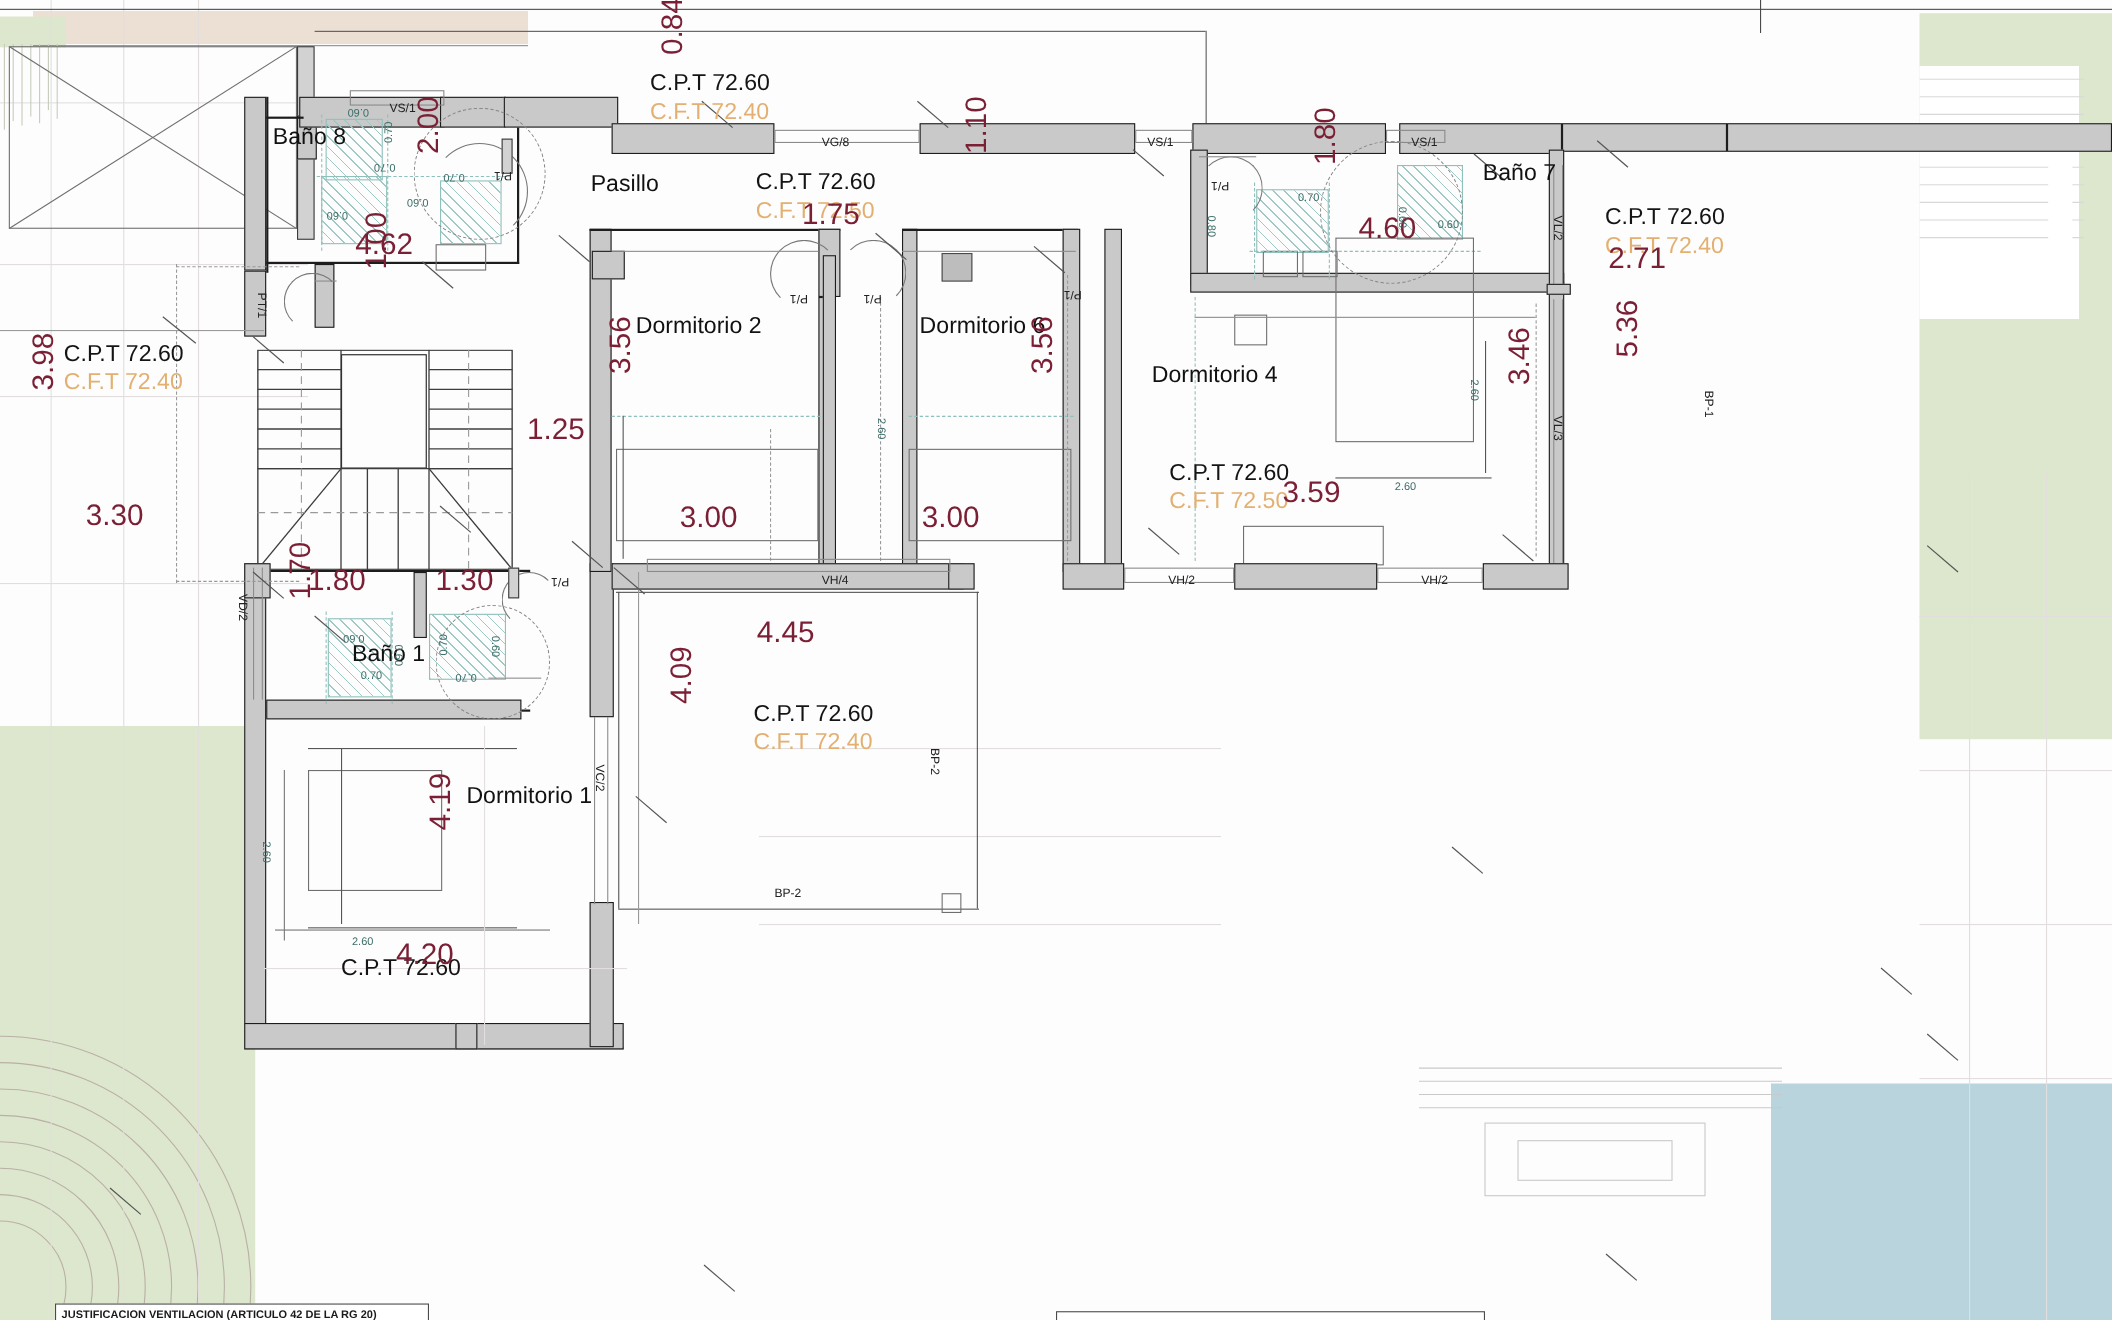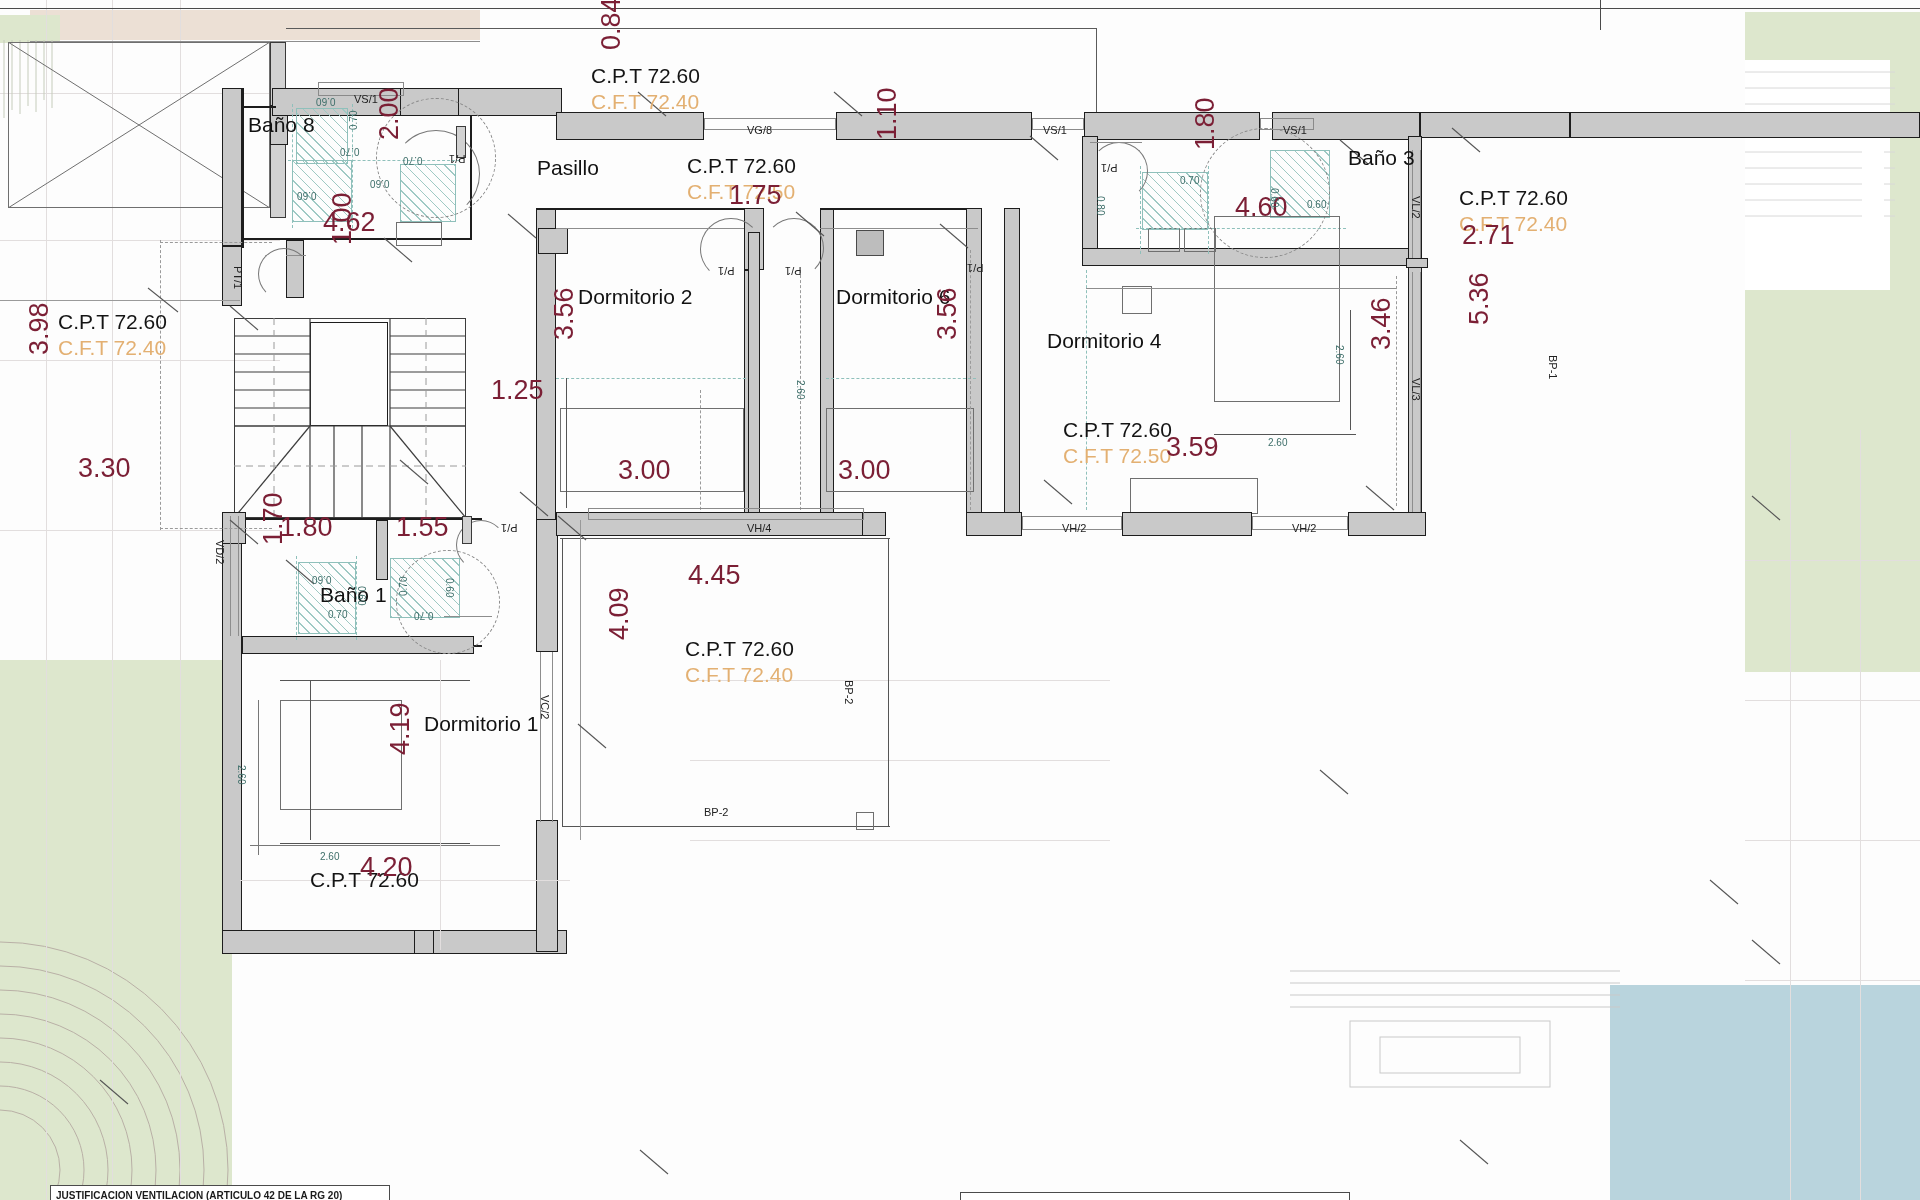--- a/index.html
+++ b/index.html
@@ -360,47 +360,47 @@
   <div class="legendbox" style="left:50px;top:1185px;width:340px;height:22px;"></div>
   <div class="legendtxt" style="left:56px;top:1190px;">JUSTIFICACION VENTILACION (ARTICULO 42 DE LA RG 20)</div>
   <div class="legendbox" style="left:960px;top:1192px;width:390px;height:18px;"></div>
 
   <div id="text-layer">
       <div class="rlabel" style="left: 248px; top: 113px;">Baño 8</div>
       <div class="rlabel" style="left: 537px; top: 156px;">Pasillo</div>
       <div class="rlabel" style="left: 578px; top: 285px;">Dormitorio 2</div>
       <div class="rlabel" style="left: 836px; top: 285px;">Dormitorio 6</div>
       <div class="rlabel" style="left: 1047px; top: 329px;">Dormitorio 4</div>
-      <div class="rlabel" style="left: 1348px; top: 146px;">Baño 3</div>
+      <div class="rlabel" style="left: 1348px; top: 146px;">Baño 7</div>
       <div class="rlabel" style="left: 320px; top: 583px;">Baño 1</div>
       <div class="rlabel" style="left: 424px; top: 712px;">Dormitorio 1</div>
       <div class="cpt" style="left: 591px; top: 64px;">C.P.T 72.60</div>
       <div class="cft" style="left: 591px; top: 90px;">C.F.T 72.40</div>
       <div class="cpt" style="left: 687px; top: 154px;">C.P.T 72.60</div>
       <div class="cft" style="left: 687px; top: 180px;">C.F.T 72.50</div>
       <div class="cpt" style="left: 58px; top: 310px;">C.P.T 72.60</div>
       <div class="cft" style="left: 58px; top: 336px;">C.F.T 72.40</div>
       <div class="cpt" style="left: 1459px; top: 186px;">C.P.T 72.60</div>
       <div class="cft" style="left: 1459px; top: 212px;">C.F.T 72.40</div>
       <div class="cpt" style="left: 1063px; top: 418px;">C.P.T 72.60</div>
       <div class="cft" style="left: 1063px; top: 444px;">C.F.T 72.50</div>
       <div class="cpt" style="left: 685px; top: 637px;">C.P.T 72.60</div>
       <div class="cft" style="left: 685px; top: 663px;">C.F.T 72.40</div>
       <div class="cpt" style="left: 310px; top: 868px;">C.P.T 72.60</div>
       <div class="dim" style="left: 323px; top: 207px;">4.62</div>
       <div class="dim" style="left: 729px; top: 180px;">1.75</div>
-      <div class="dim" style="left: 491px; top: 375px; text-align: center;">1.25</div>
+      <div class="dim" style="left: 479px; top: 375px; text-align: center;">1.25</div>
       <div class="dim" style="left: 618px; top: 455px;">3.00</div>
       <div class="dim" style="left: 838px; top: 455px;">3.00</div>
       <div class="dim" style="left: 1235px; top: 192px;">4.60</div>
       <div class="dim" style="left: 1462px; top: 220px;">2.71</div>
       <div class="dim" style="left: 1166px; top: 432px;">3.59</div>
       <div class="dim" style="left: 78px; top: 453px;">3.30</div>
       <div class="dim" style="left: 280px; top: 512px;">1.80</div>
-      <div class="dim" style="left: 396px; top: 512px;">1.55</div>
+      <div class="dim" style="left: 396px; top: 512px;">1.30</div>
       <div class="dim" style="left: 688px; top: 560px;">4.45</div>
       <div class="dim" style="left: 360px; top: 852px;">4.20</div>
       <div class="dimv" style="left: 596px; top: 50px;;transform:rotate(-90deg);transform-origin:0 0;">0.84</div>
       <div class="dimv" style="left: 374px; top: 140px;;transform:rotate(-90deg);transform-origin:0 0;">2.00</div>
       <div class="dimv" style="left: 327px; top: 245px;;transform:rotate(-90deg);transform-origin:0 0;">1.00</div>
       <div class="dimv" style="left: 872px; top: 140px;;transform:rotate(-90deg);transform-origin:0 0;">1.10</div>
       <div class="dimv" style="left: 1190px; top: 150px;;transform:rotate(-90deg);transform-origin:0 0;">1.80</div>
       <div class="dimv" style="left: 24px; top: 355px;;transform:rotate(-90deg);transform-origin:0 0;">3.98</div>
       <div class="dimv" style="left: 549px; top: 340px;;transform:rotate(-90deg);transform-origin:0 0;">3.56</div>
       <div class="dimv" style="left: 932px; top: 340px;;transform:rotate(-90deg);transform-origin:0 0;">3.56</div>

